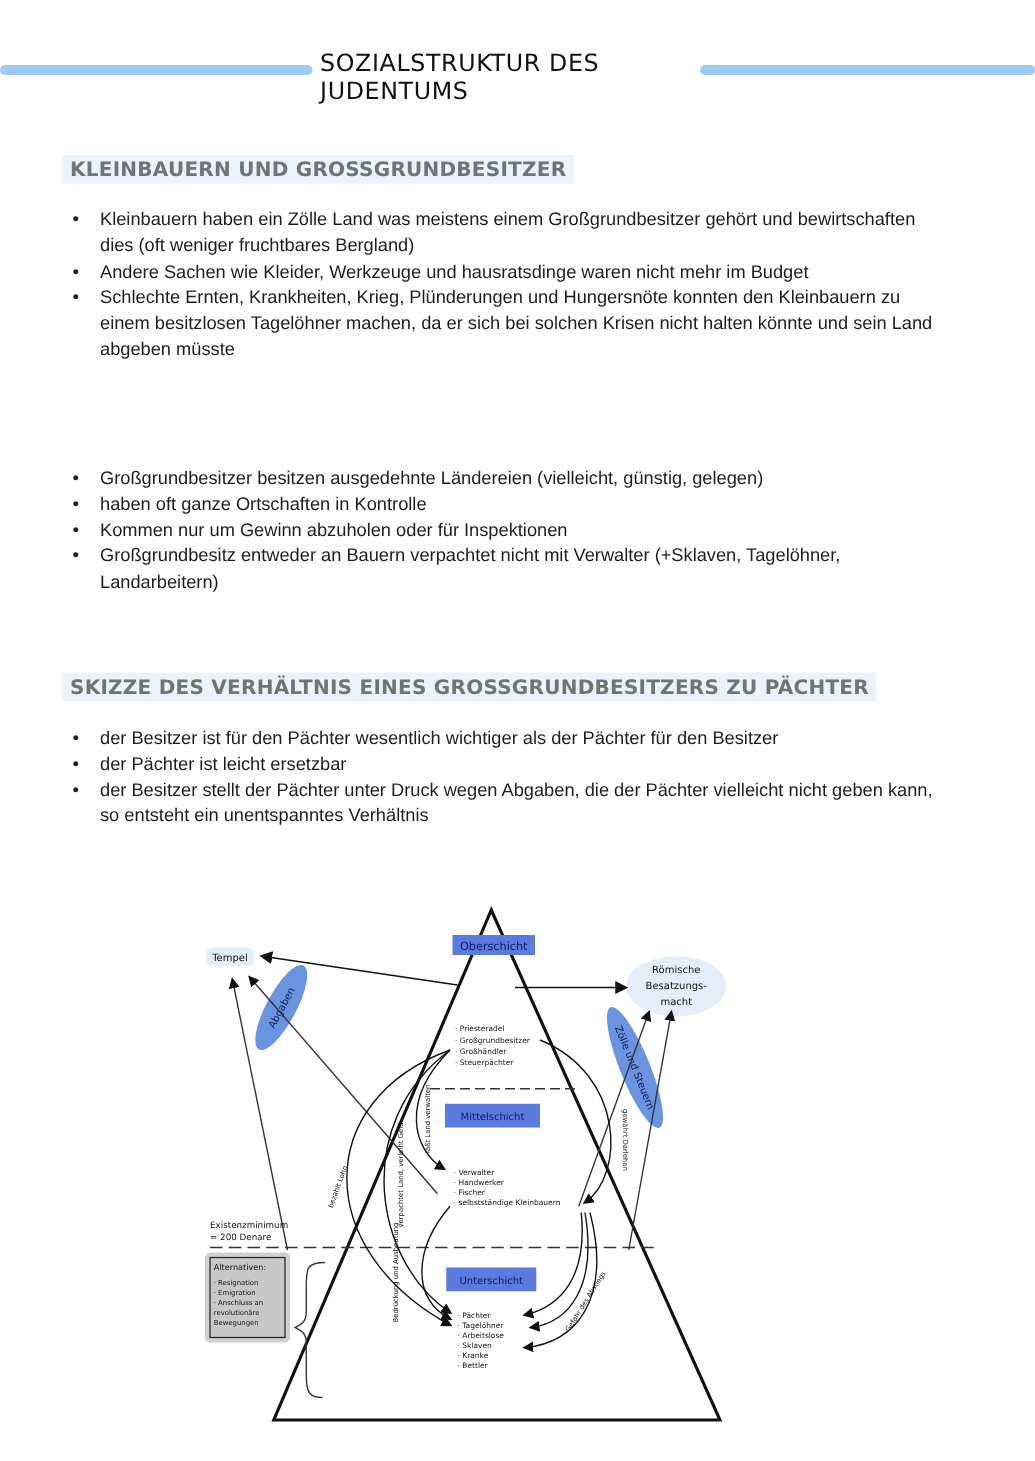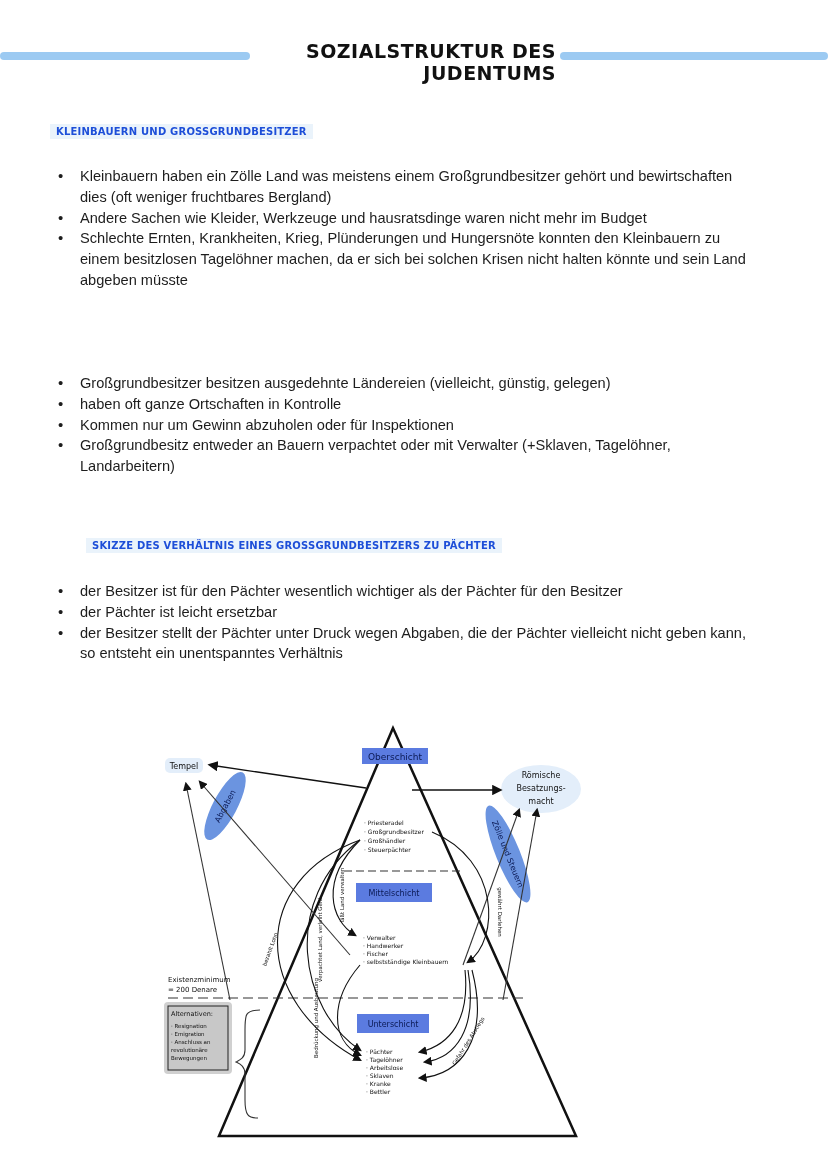--- a/index.html
+++ b/index.html
@@ -2,26 +2,26 @@
 <html><head>
 <meta charset="utf-8">
 <style>
   html, body { margin: 0; padding: 0; background: #ffffff; }
   body { width: 828px; height: 1169px; position: relative; overflow: hidden;
          font-family: "Liberation Sans", sans-serif; color: #1a1a1a; }
   .title-row { position: absolute; top: 40px; left: 0; width: 828px; height: 30px; }
   .title-bar { position: absolute; top: 12px; height: 8px; background: #9ccaf2; border-radius: 4px; }
   .title-bar.left { left: 0; width: 250px; }
   .title-bar.right { left: 560px; width: 268px; }
-  .title-text { position: absolute; left: 256px; top: 0; width: 300px; text-align: right;
-                font-family: "DejaVu Sans", sans-serif; font-weight: bold; font-size: 19px;
+  .title-text { position: absolute; left: 256px; top: 0; width: 300px; text-align: left;
+                font-family: "DejaVu Sans", sans-serif; font-weight: normal; font-size: 19px;
                 letter-spacing: 0.5px; color: #111; text-transform: uppercase; }
   .heading { position: absolute; left: 50px; padding: 2px 6px; background: #eaf3fb;
-             font-family: "DejaVu Sans", sans-serif; font-weight: bold; font-size: 10px;
-             color: #1d4ed8; text-transform: uppercase; letter-spacing: 0.2px; }
+             font-family: "DejaVu Sans", sans-serif; font-weight: bold; font-size: 16px;
+             color: #737373; text-transform: uppercase; letter-spacing: 0.2px; }
   ul.bullets { position: absolute; left: 58px; margin: 0; padding: 0; list-style: none; width: 690px; }
   ul.bullets li { position: relative; padding-left: 22px; font-size: 14.6px; line-height: 20.8px; color: #1d1d1d; }
   ul.bullets li::before { content: "•"; position: absolute; left: 0; top: 0; font-size: 15px; }
   .diagram { position: absolute; left: 0; top: 700px; width: 828px; height: 469px; }
   .dlabel { font-family: "DejaVu Sans", sans-serif; }
 </style>
 </head>
 <body>
 
 <div class="title-row">
@@ -35,24 +35,24 @@
 <ul class="bullets" style="top:166px;">
   <li>Kleinbauern haben ein Zölle Land was meistens einem Großgrundbesitzer gehört und bewirtschaften dies (oft weniger fruchtbares Bergland)</li>
   <li>Andere Sachen wie Kleider, Werkzeuge und hausratsdinge waren nicht mehr im Budget</li>
   <li>Schlechte Ernten, Krankheiten, Krieg, Plünderungen und Hungersnöte konnten den Kleinbauern zu einem besitzlosen Tagelöhner machen, da er sich bei solchen Krisen nicht halten könnte und sein Land abgeben müsste</li>
 </ul>
 
 <ul class="bullets" style="top:373px;">
   <li>Großgrundbesitzer besitzen ausgedehnte Ländereien (vielleicht, günstig, gelegen)</li>
   <li>haben oft ganze Ortschaften in Kontrolle</li>
   <li>Kommen nur um Gewinn abzuholen oder für Inspektionen</li>
-  <li>Großgrundbesitz entweder an Bauern verpachtet oder mit Verwalter (+Sklaven, Tagelöhner, Landarbeitern)</li>
+  <li>Großgrundbesitz entweder an Bauern verpachtet nicht mit Verwalter (+Sklaven, Tagelöhner, Landarbeitern)</li>
 </ul>
 
-<div class="heading" style="top:538px;margin-left:36px;">Skizze des Verhältnis eines Großgrundbesitzers zu Pächter</div>
+<div class="heading" style="top:538px;">Skizze des Verhältnis eines Großgrundbesitzers zu Pächter</div>
 
 <ul class="bullets" style="top:581px;">
   <li>der Besitzer ist für den Pächter wesentlich wichtiger als der Pächter für den Besitzer</li>
   <li>der Pächter ist leicht ersetzbar</li>
   <li>der Besitzer stellt der Pächter unter Druck wegen Abgaben, die der Pächter vielleicht nicht geben kann, so entsteht ein unentspanntes  Verhältnis</li>
 </ul>
 
 <svg class="diagram" viewBox="0 700 828 469" width="828" height="469">
   <defs>
     <marker id="ah" markerWidth="8" markerHeight="8" refX="6" refY="4" orient="auto">

